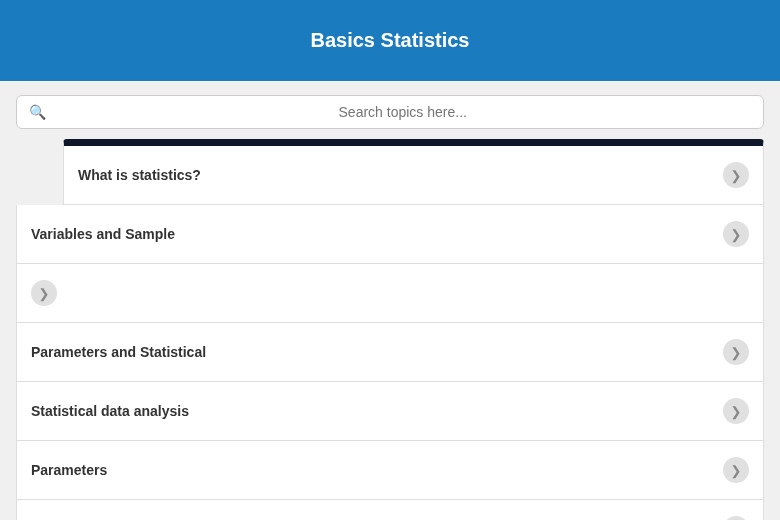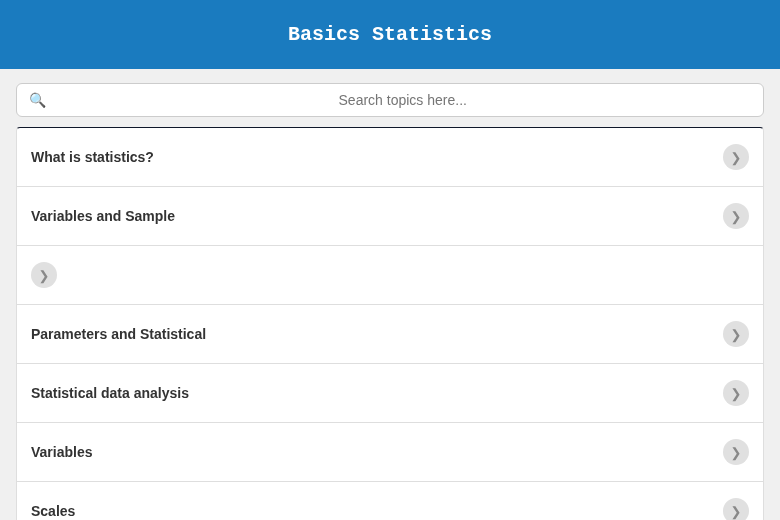--- a/index.html
+++ b/index.html
@@ -11,25 +11,24 @@
     body {
       width: 780px;
       height: 520px;
       font-family: Arial, sans-serif;
       background: #f0f0f0;
       overflow: hidden;
     }
 
     .header {
       background: #1a7bbf;
-      height: 69px;
+      height: 81px;
       display: flex;
       align-items: center;
       justify-content: center;
-      font-family: Liberation Mono, monospace;
     }
 
     .header-title {
       color: #ffffff;
       font-size: 20px;
       font-weight: bold;
     }
 
     .content-area {
       padding: 14px 16px;
@@ -73,22 +72,23 @@
       border: 1px solid #dedede;
       border-top: none;
       display: flex;
       align-items: center;
       justify-content: space-between;
       padding: 16px 14px;
       cursor: pointer;
     }
 
     .topic-item:first-child {
-      border-top: 1px solid #0f172a;
+      border-top: 7px solid #0f172a;
       border-radius: 4px 4px 0 0;
+      margin-left: 47px;
     }
 
     .topic-item:last-child {
       border-radius: 0 0 4px 4px;
     }
 
     .topic-label {
       font-size: 14px;
       font-weight: bold;
       color: #333333;
@@ -135,21 +135,21 @@
         </div>
         <div class="topic-item">
           <span class="topic-label">Parameters and Statistical</span>
           <div class="chevron-icon">❯</div>
         </div>
         <div class="topic-item">
           <span class="topic-label">Statistical data analysis</span>
           <div class="chevron-icon">❯</div>
         </div>
         <div class="topic-item">
-          <span class="topic-label">Variables</span>
+          <span class="topic-label">Parameters</span>
           <div class="chevron-icon">❯</div>
         </div>
         <div class="topic-item">
           <span class="topic-label">Scales</span>
           <div class="chevron-icon">❯</div>
         </div>
       </div>
   </div>
 </div>
 

